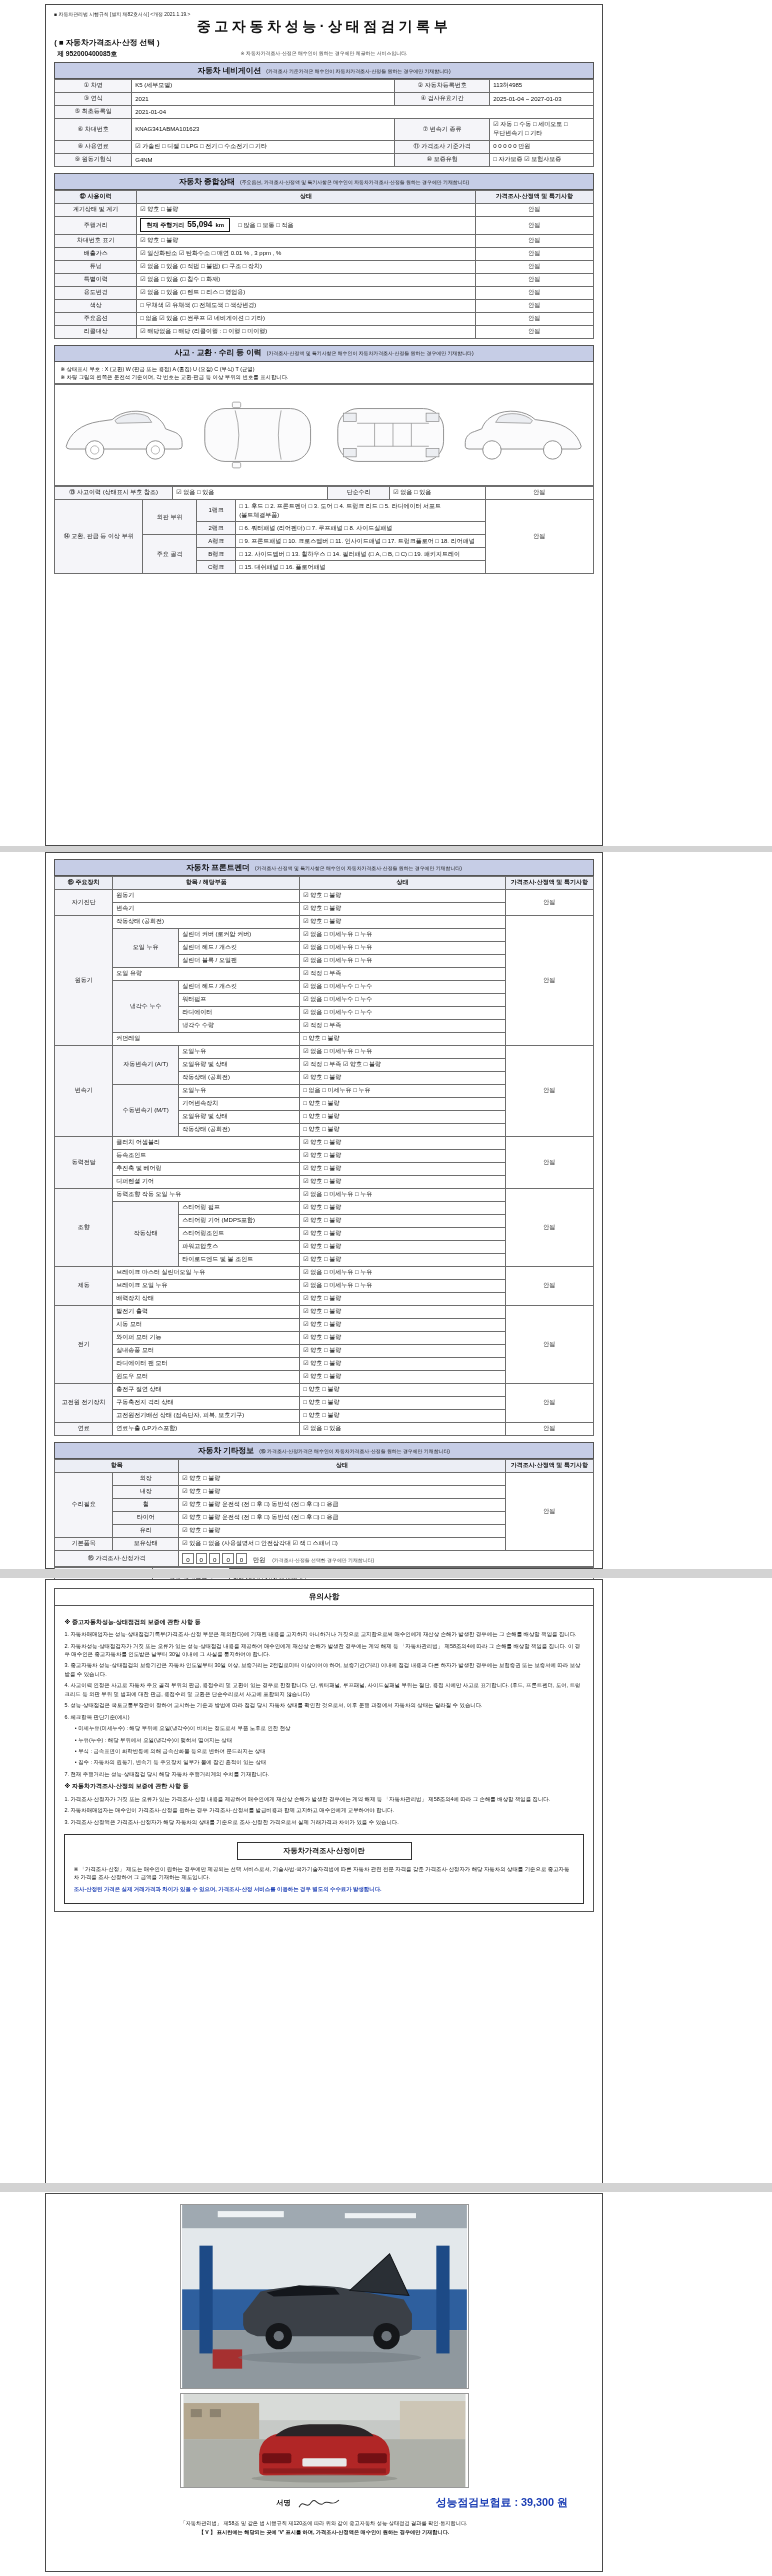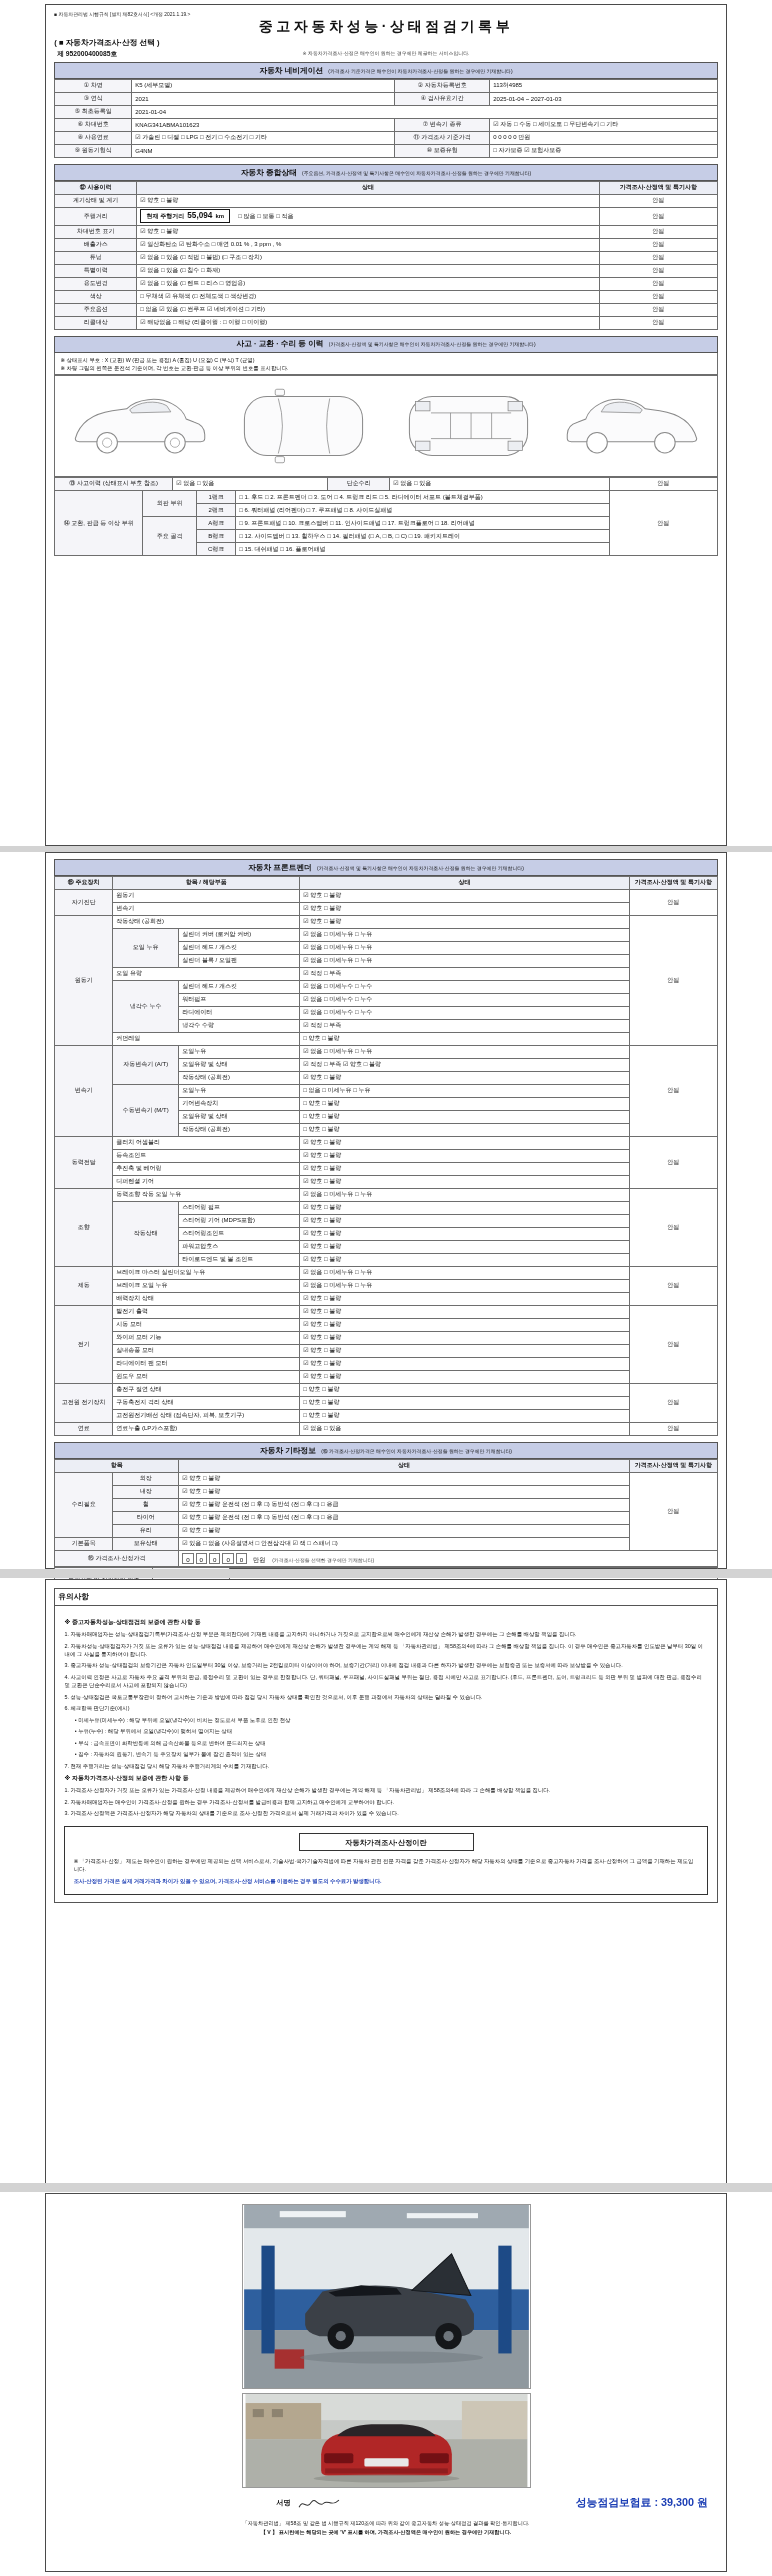--- a/index.html
+++ b/index.html
@@ -1,18 +1,18 @@
 <!DOCTYPE html>
 <html style="font-size:8.2px"><head>
 <meta charset="utf-8">
 <style>
 *{margin:0;padding:0;box-sizing:border-box}
 body{width:773px;height:2576px;position:relative;background:#fff;font-family:"Liberation Sans","DejaVu Sans",sans-serif;color:#111}
 .gap{position:absolute;left:0;width:773px;background:#d3d3d3}
-.page{position:absolute;left:45px;width:682px;background:#fff;border:0.5px solid #4a4a4a;padding:6.2px 8.2px}
+.page{position:absolute;left:45px;width:558px;background:#fff;border:0.5px solid #4a4a4a;padding:6.2px 8.2px}
 #page1{top:4.1px;height:842px}
 #page2{top:852px;height:717px}
 #page3{top:1579px;height:605px}
 #page4{top:2193px;height:379px}
 .form-ref{font-size:4.9px;color:#222}
 .doc-no{position:absolute;left:11.3px;top:45px;font-size:6.7px;font-weight:bold}
 .title{text-align:center;font-size:14px;font-weight:bold;letter-spacing:3.6px;margin-top:1px}
 .subtitle{font-size:7.7px;font-weight:bold;margin-top:2.1px}
 .subnote{text-align:center;font-size:4.9px;color:#333;margin-top:1.5px}
 .sec-bar{margin-top:6.2px;background:#c6cde6;border:0.5px solid #555;padding:2.6px 3.1px;text-align:center;font-size:7.7px;font-weight:bold}
@@ -23,33 +23,33 @@
 .lb{background:#f5f5f9;text-align:center}
 .val{text-align:left}
 .note-cell{text-align:center;color:#222}
 .mile-box{display:inline-block;border:1px solid #151515;padding:1px 5.2px;font-weight:bold;background:#fff;margin-right:6.2px}
 .mile-box .v{font-size:8.2px;padding:0 1.5px}
 .legend{border:0.5px solid #6e6e6e;border-top:none;padding:2.6px 5.2px;font-size:5.4px;line-height:1.5}
 .diagrams{border:0.5px solid #6e6e6e;margin-top:-0.5px;padding:5.2px 2.1px;display:flex;justify-content:space-around;align-items:center;background:#fff}
 .digit-box{display:inline-block;width:11.3px;height:11.3px;border:0.5px solid #777;margin-right:2.1px;text-align:center;line-height:11.3px;font-size:6.2px;background:#fff}
 .price-unit{font-size:6.2px;margin-left:2.1px}
 .price-note{font-size:4.9px;color:#444;margin-left:5.2px}
-.plain-bar{margin-top:2.1px;border:0.5px solid #555;text-align:left;font-weight:bold;font-size:7.7px;padding:3.1px;background:#fff}
+.plain-bar{margin-top:2.1px;border:0.5px solid #555;text-align:center;font-weight:bold;font-size:7.7px;padding:3.1px;background:#fff}
 .notice-body{border:0.5px solid #555;border-top:none;padding:7.2px 9.3px;font-size:5.4px;line-height:1.55}
 .nhead{font-weight:bold;font-size:6px;margin:4.1px 0 3.1px}
 .nitem{margin-bottom:3.1px}
 .nitem.ind{margin-left:10.3px;color:#222}
 .price-box{border:0.8px solid #333;margin-top:8.2px;padding:6.2px 8.2px}
 .price-box .bt{width:175px;margin:0 auto 5.2px;border:0.8px solid #333;text-align:center;font-weight:bold;padding:2.6px;font-size:7.2px}
 .price-box .bp{font-size:5.4px;line-height:1.55;margin-bottom:3.1px}
 .price-box .bp.em{font-weight:bold;color:#1d3fb5}
 .photo{display:block;margin:4.1px auto 0;border:0.5px solid #999}
 .sig-row{display:flex;align-items:center;margin-top:6.2px}
 .sig{margin-left:222px;display:flex;align-items:center;gap:5.2px;font-weight:bold;font-size:7.2px}
-.fee{margin-left:auto;margin-right:10px;color:#1d3fb5;font-weight:bold;font-size:10.8px}
+.fee{margin-left:auto;margin-right:26px;color:#1d3fb5;font-weight:bold;font-size:10.8px}
 .footer-lines{margin-top:7.2px;text-align:center;font-size:5.2px;line-height:1.7}
 .footer-lines div:last-child{font-weight:bold}
 </style>
 </head>
 <body>
 
 <div class="page" id="page1">
   <div class="form-ref">■ 자동차관리법 시행규칙 [별지 제82호서식] &lt;개정 2021.1.19.&gt;</div>
   <div class="title">중고자동차성능·상태점검기록부</div>
   <div class="subtitle">( ■ 자동차가격조사·산정 선택 )</div>

